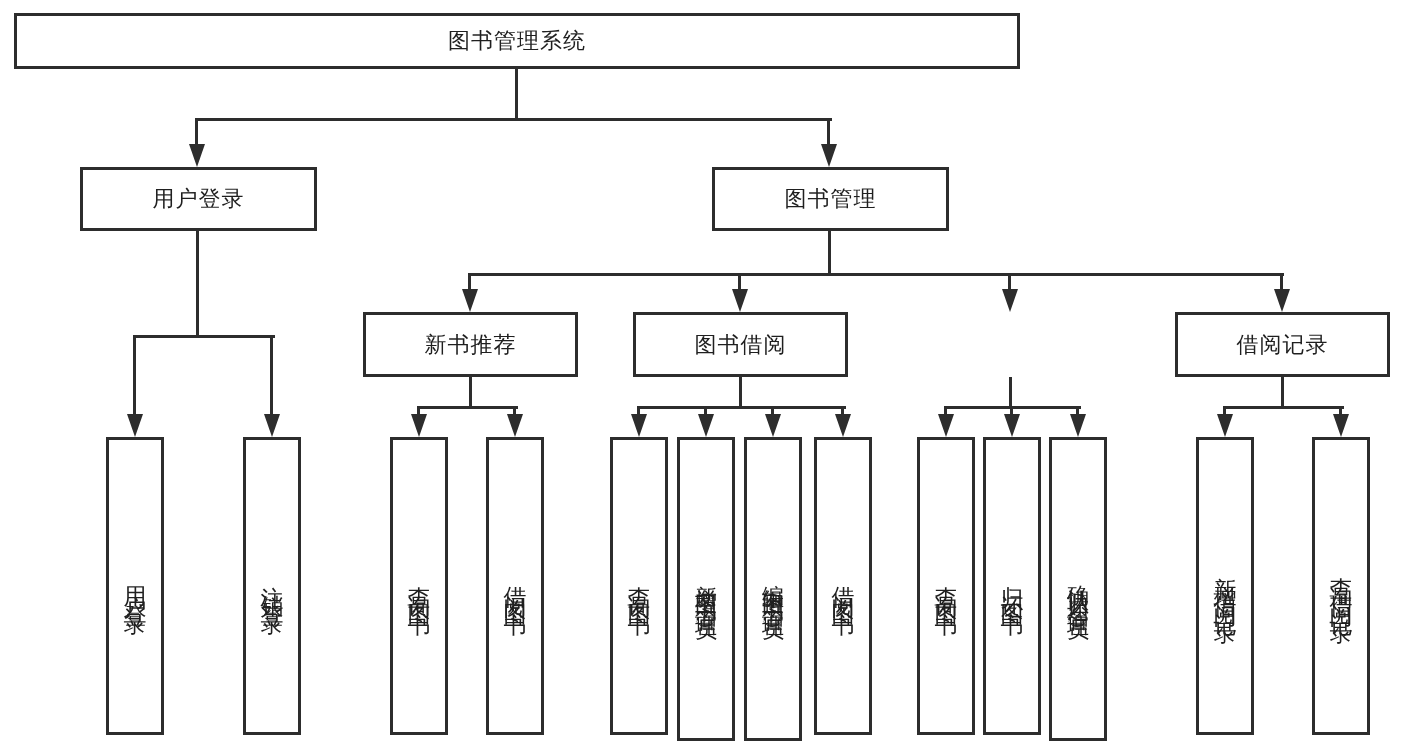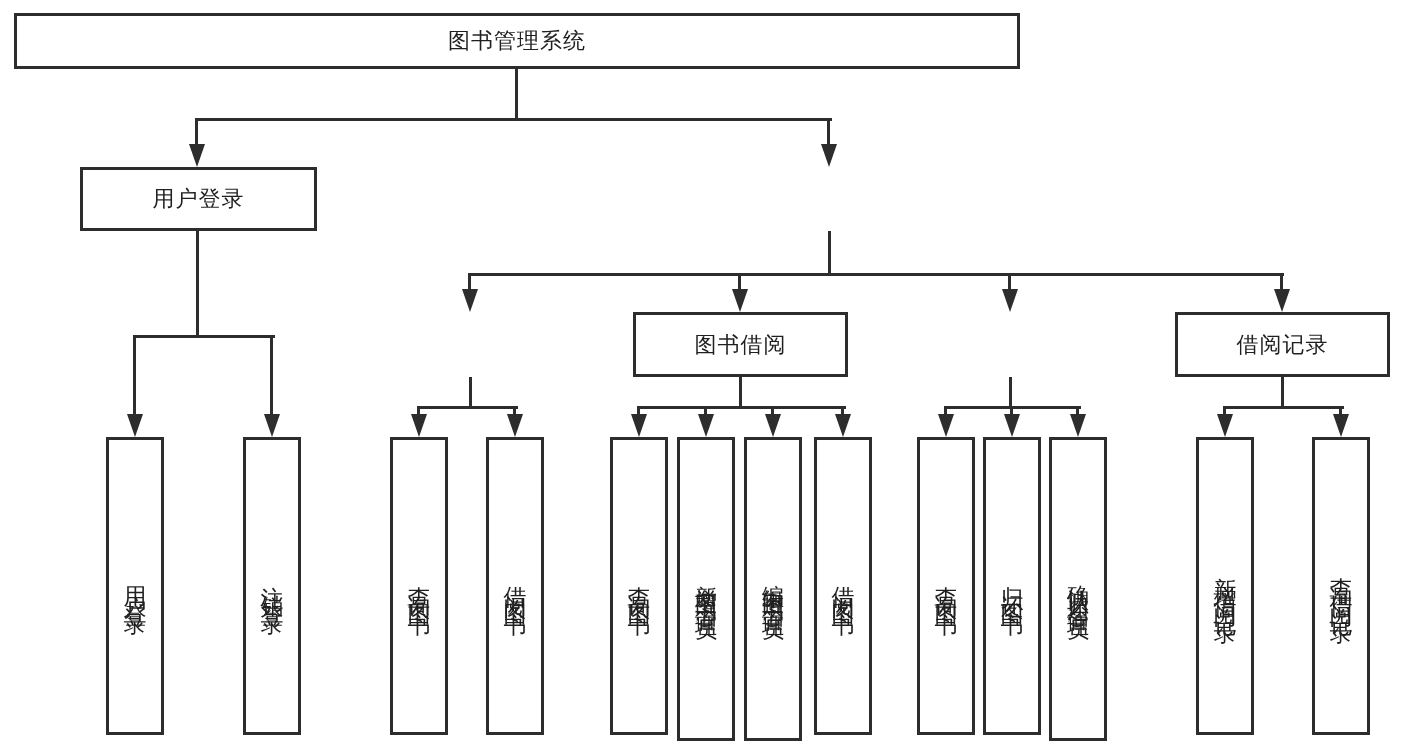--- a/index.html
+++ b/index.html
@@ -36,21 +36,27 @@
 <div id="canvas">
 
   <div class="box h" style="left:14px;top:13px;width:1006px;height:56px;">
     <span>图书管理系统</span>
   </div>
 
   <div class="box h" style="left:80px;top:167px;width:237px;height:64px;">
     <span>用户登录</span>
   </div>
 
+  <div class="box h" style="left:712px;top:167px;width:237px;height:64px;">
+    <span>图书管理</span>
+  </div>
 
+  <div class="box h" style="left:363px;top:312px;width:215px;height:65px;">
+    <span>新书推荐</span>
+  </div>
 
   <div class="box h" style="left:633px;top:312px;width:215px;height:65px;">
     <span>图书借阅</span>
   </div>
 
 
   <div class="box h" style="left:1175px;top:312px;width:215px;height:65px;">
     <span>借阅记录</span>
   </div>
 

